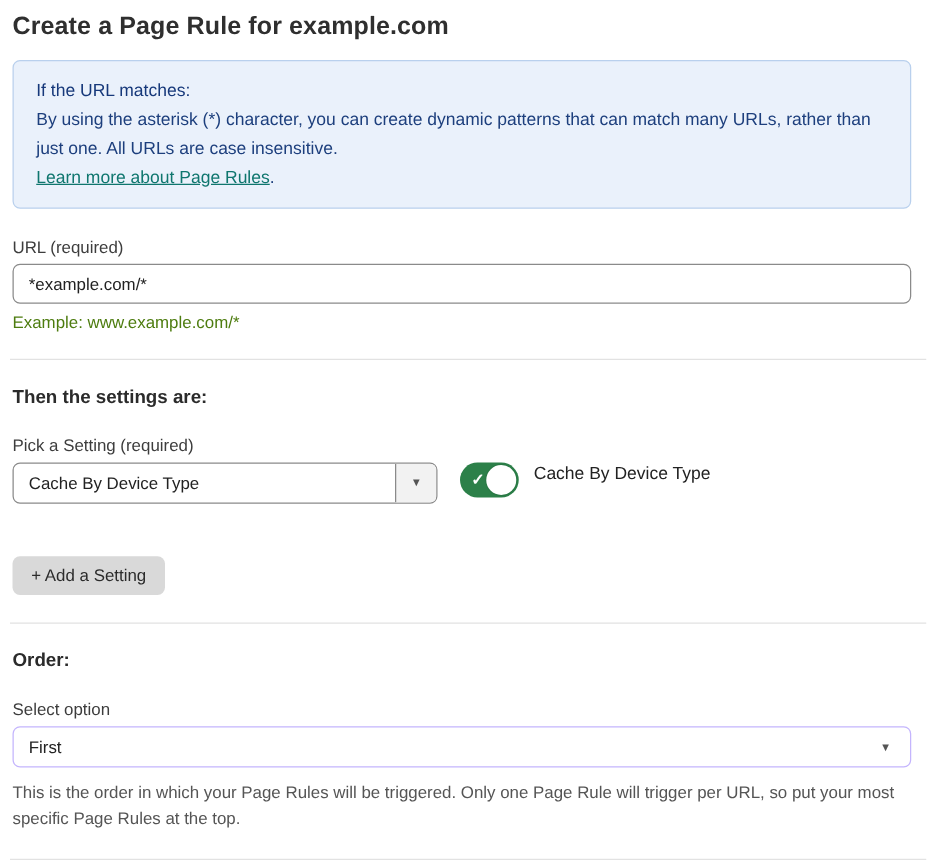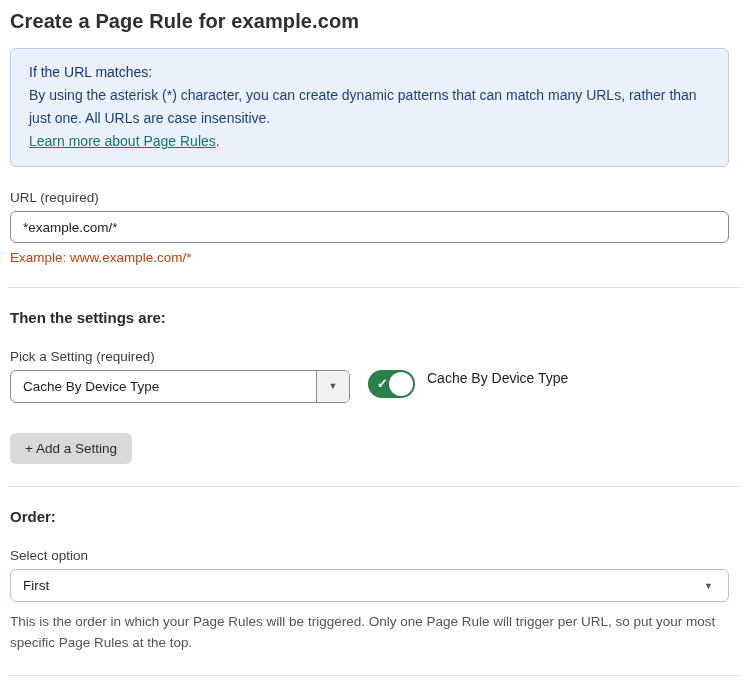--- a/index.html
+++ b/index.html
@@ -38,21 +38,21 @@
   .text-input {
     margin-top: 6px;
     width: 100%; height: 32px;
     border: 1px solid #8a8a8a; border-radius: 6px;
     padding: 0 12px;
     font-family: "Liberation Sans", sans-serif;
     font-size: 13.5px; color: #222;
     background: #fff;
     outline: none;
   }
-  .helper-text { font-size: 13.5px; color: #c2410c; margin-top: 7px; }
+  .helper-text { font-size: 13.5px; color: #4d7c0f; margin-top: 7px; }
 
   .divider { border: none; border-top: 1px solid #e2e2e2; margin: 22px -12px 0 -2px; }
 
   .section-heading { font-size: 15px; font-weight: bold; color: #2b2b2b; margin-top: 21px; }
 
   
   .setting-row { display: flex; align-items: flex-start; margin-top: 6px; }
   .select-box {
     display: flex; align-items: stretch;
     width: 340px; height: 33px;
@@ -106,21 +106,21 @@
   
   .btn {
     display: inline-block;
     height: 31px; line-height: 31px;
     padding: 0 15px;
     border: none; border-radius: 6px;
     font-family: "Liberation Sans", sans-serif;
     font-size: 13.5px; color: #2b2b2b;
     background: #d9d9d9; cursor: pointer;
   }
-  .btn-add { margin-top: 30px; }
+  .btn-add { margin-top: 42px; }
 
   .order-helper {
     font-size: 13.5px; color: #555; line-height: 21px;
     margin-top: 9px;
   }
 </style>
 </head>
 <body>
 
 <div class="container">

